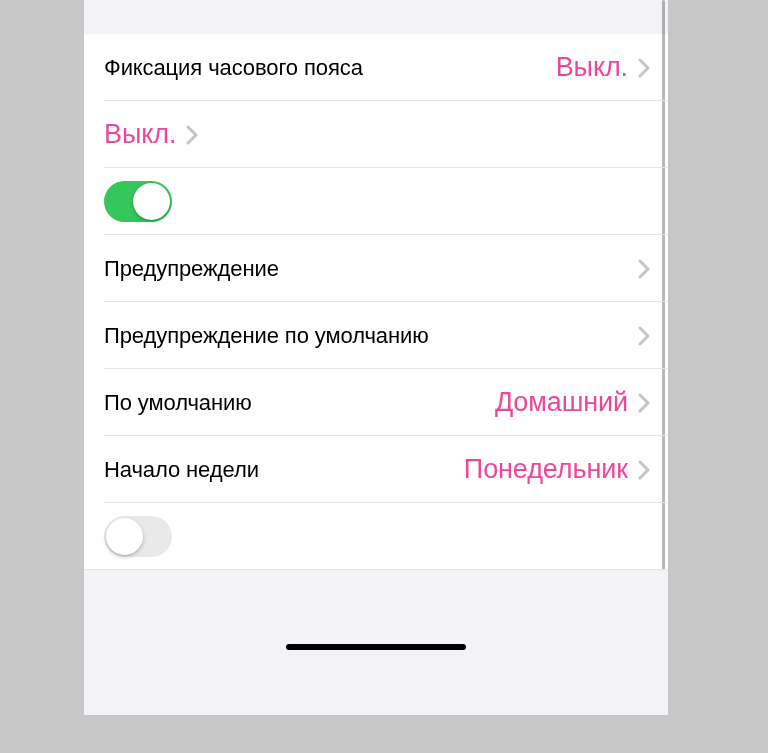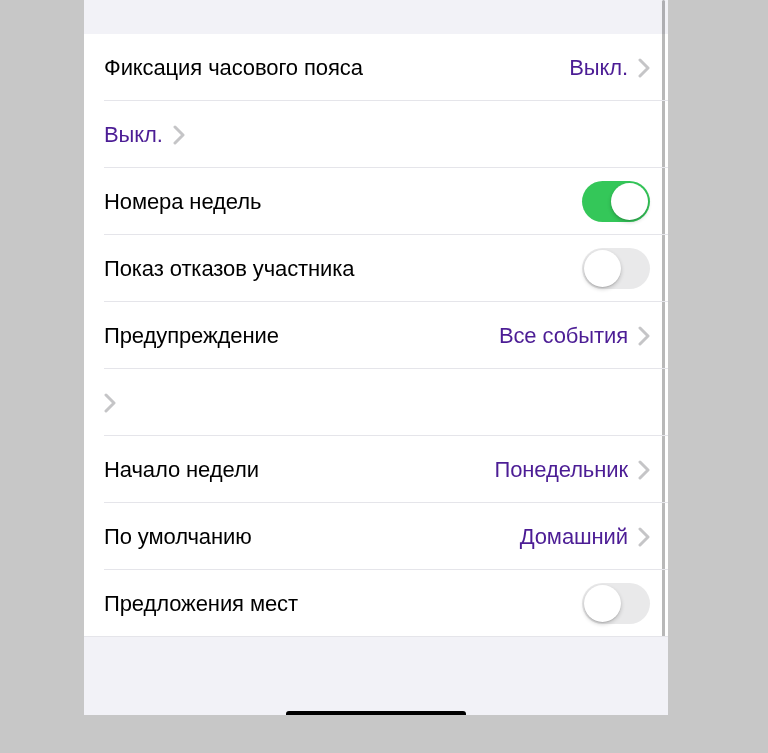--- a/index.html
+++ b/index.html
@@ -52,22 +52,22 @@
       left: 0;
     }
     .row-label {
       flex: 1;
       font-size: 22px;
       color: #000000;
       font-weight: 400;
       letter-spacing: -0.1px;
     }
     .row-value {
-      font-size: 22px;
-      color: #4c1d95;
+      font-size: 27px;
+      color: #ec4899;
       font-weight: 400;
       margin-right: 10px;
       letter-spacing: -0.1px;
     }
     .chevron {
       width: 12px;
       height: 20px;
       flex-shrink: 0;
     }
     .chevron svg {
@@ -148,73 +148,65 @@
     <div class="list-row">
       <span class="row-value">Выкл.</span>
       <span class="chevron">
         <svg width="12" height="20" viewBox="0 0 12 20">
             <path d="M2 2 L10 10 L2 18" stroke="#c5c5c7" stroke-width="3" fill="none" stroke-linecap="round" stroke-linejoin="round"></path>
           </svg>
       </span>
     </div>
 
     <div class="list-row">
-      <span class="row-label">Номера недель</span>
       <div class="toggle on">
         <div class="toggle-knob"></div>
       </div>
     </div>
 
-    <div class="list-row">
-      <span class="row-label">Показ отказов участника</span>
-      <div class="toggle off">
-        <div class="toggle-knob"></div>
-      </div>
-    </div>
 
     <div class="list-row">
       <span class="row-label">Предупреждение</span>
-      <span class="row-value">Все события</span>
-      <span class="chevron">
-        <svg width="12" height="20" viewBox="0 0 12 20">
-            <path d="M2 2 L10 10 L2 18" stroke="#c5c5c7" stroke-width="3" fill="none" stroke-linecap="round" stroke-linejoin="round"></path>
-          </svg>
-      </span>
-    </div>
-
-    <div class="list-row">
+      <span class="chevron">
+        <svg width="12" height="20" viewBox="0 0 12 20">
+            <path d="M2 2 L10 10 L2 18" stroke="#c5c5c7" stroke-width="3" fill="none" stroke-linecap="round" stroke-linejoin="round"></path>
+          </svg>
+      </span>
+    </div>
+
+    <div class="list-row">
+      <span class="row-label">Предупреждение по умолчанию</span>
+      <span class="chevron">
+        <svg width="12" height="20" viewBox="0 0 12 20">
+            <path d="M2 2 L10 10 L2 18" stroke="#c5c5c7" stroke-width="3" fill="none" stroke-linecap="round" stroke-linejoin="round"></path>
+          </svg>
+      </span>
+    </div>
+
+    <div class="list-row">
+      <span class="row-label">По умолчанию</span>
+      <span class="row-value">Домашний</span>
       <span class="chevron">
         <svg width="12" height="20" viewBox="0 0 12 20">
             <path d="M2 2 L10 10 L2 18" stroke="#c5c5c7" stroke-width="3" fill="none" stroke-linecap="round" stroke-linejoin="round"></path>
           </svg>
       </span>
     </div>
 
     <div class="list-row">
       <span class="row-label">Начало недели</span>
       <span class="row-value">Понедельник</span>
       <span class="chevron">
         <svg width="12" height="20" viewBox="0 0 12 20">
             <path d="M2 2 L10 10 L2 18" stroke="#c5c5c7" stroke-width="3" fill="none" stroke-linecap="round" stroke-linejoin="round"></path>
           </svg>
       </span>
     </div>
 
     <div class="list-row">
-      <span class="row-label">По умолчанию</span>
-      <span class="row-value">Домашний</span>
-      <span class="chevron">
-        <svg width="12" height="20" viewBox="0 0 12 20">
-            <path d="M2 2 L10 10 L2 18" stroke="#c5c5c7" stroke-width="3" fill="none" stroke-linecap="round" stroke-linejoin="round"></path>
-          </svg>
-      </span>
-    </div>
-
-    <div class="list-row">
-      <span class="row-label">Предложения мест</span>
       <div class="toggle off">
         <div class="toggle-knob"></div>
       </div>
     </div>
 
   </div>
 
   <div class="footer-space">
     <div class="home-indicator"></div>
   </div>

